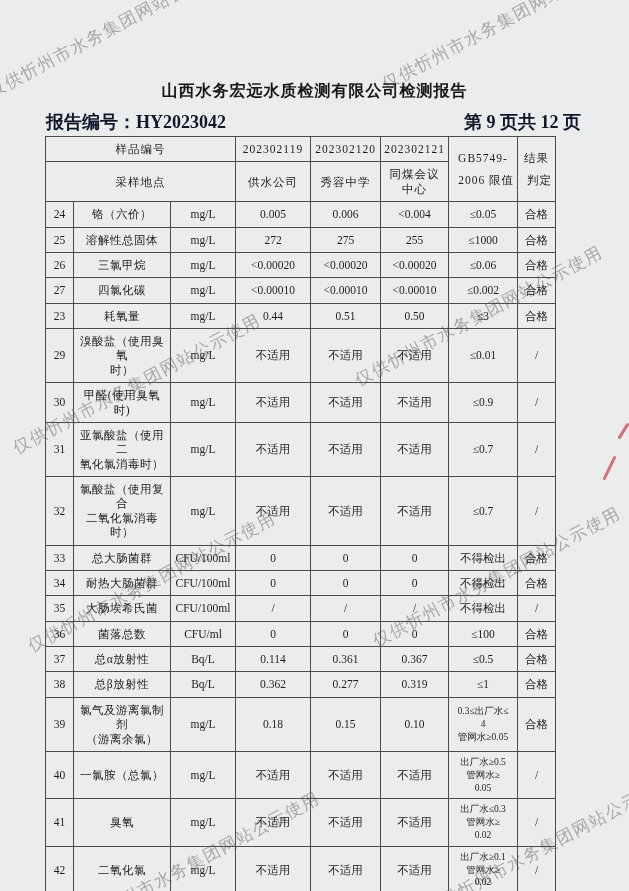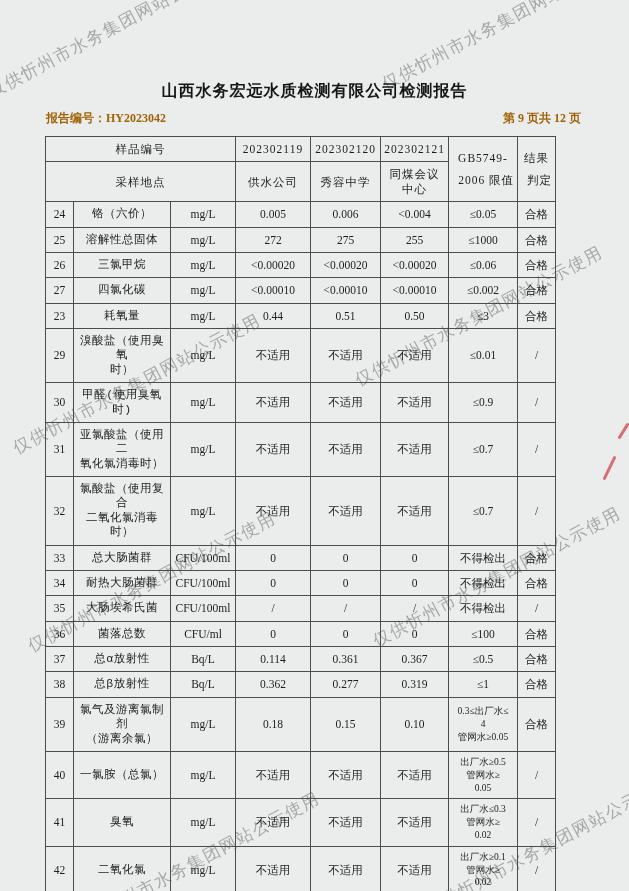--- a/index.html
+++ b/index.html
@@ -28,38 +28,38 @@
   .wm8{left:549px;top:845px;}
   
   .title{
     position:absolute;top:81px;left:0;width:100%;
     text-align:center;font-weight:bold;font-size:16px;letter-spacing:1px;
     color:#161616;
   }
   .meta{
     position:absolute;top:110px;left:46px;right:48px;
     display:flex;justify-content:space-between;align-items:baseline;
-    font-size:12px;font-weight:bold;color:#a16207;
+    font-size:18px;font-weight:bold;color:#0f172a;
   }
   
   table.report{
     position:absolute;left:45px;top:136px;width:510px;
     border-collapse:collapse;table-layout:fixed;
     background:transparent;
   }
   table.report th,table.report td{
     border:1px solid #4c4c4c;
     font-size:11.5px;font-weight:normal;
     text-align:center;vertical-align:middle;
     padding:5px 3px;line-height:1.25;
     color:#1d1d1d;overflow:hidden;
   }
   table.report{border:1.5px solid #3e3e3e;}
   th.hdr{font-size:12px;letter-spacing:1px;}
-  td.c-name{text-align:left;padding-left:6px;white-space:pre-line;letter-spacing:0.5px;font-family:Liberation Mono, monospace;}
+  td.c-name{text-align:left;padding-left:6px;white-space:pre-line;letter-spacing:0.5px;}
   td.c-unit{font-size:9.5px;}
   td.c-limit{white-space:pre-line;}
   td.c-limit.small{font-size:9.5px;line-height:1.35;padding:4px 1px;}
   .std-l1,.res-l1{display:block;margin-bottom:8px;}
   .std-l2,.res-l2{display:block;text-align:right;}
   .loc{white-space:pre-line;}
   
   .artifact{position:absolute;background:rgba(205,70,80,0.75);border-radius:2px;pointer-events:none;}
   .a1{left:608px;top:455px;width:3px;height:26px;transform:rotate(26deg);}
   .a2{left:622px;top:422px;width:3px;height:18px;transform:rotate(32deg);}

